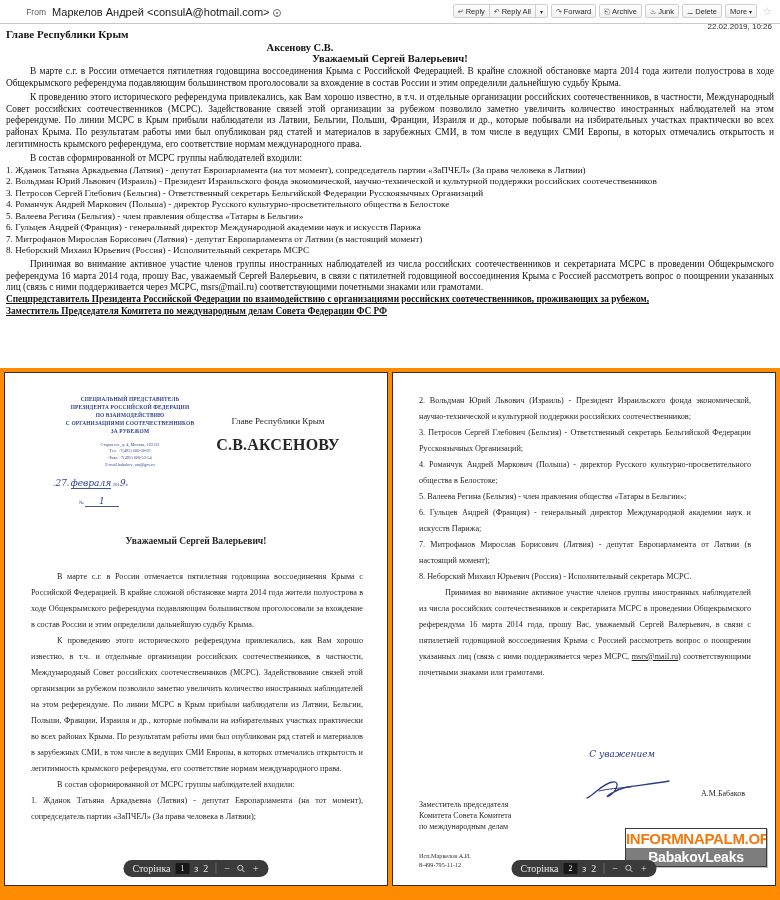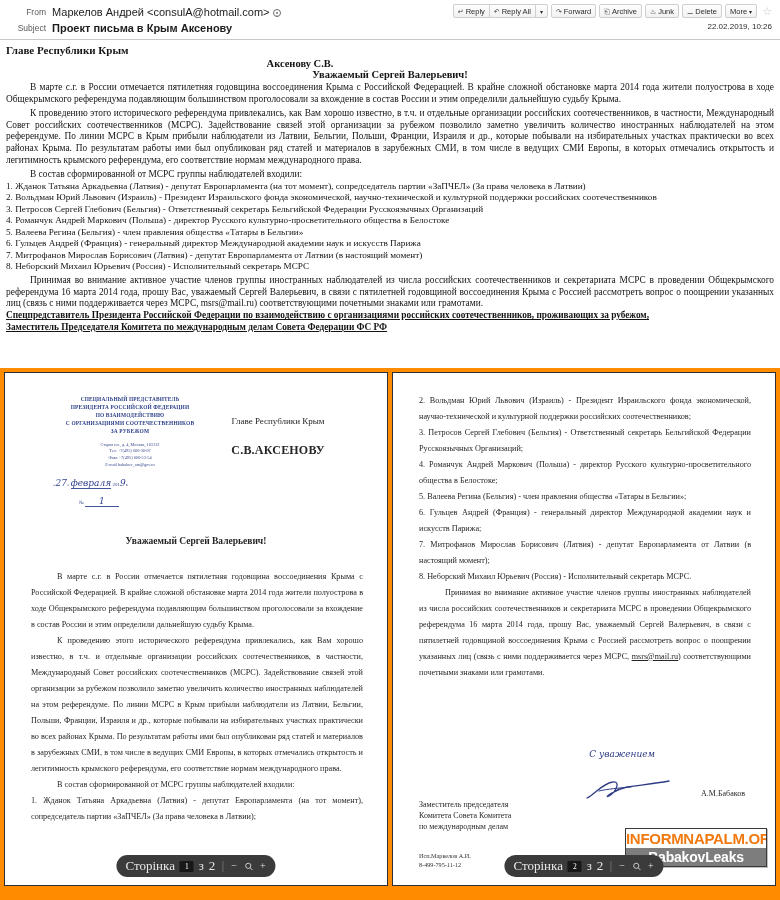--- a/index.html
+++ b/index.html
@@ -112,21 +112,21 @@
     text-align: left; padding-left: 8px; position: relative;
   }
   .handwrite {
     font-family: "DejaVu Serif", serif; font-style: italic;
     color: #2f3f8f; font-size: 9px;
   }
   .lh-underline { display: inline-block; border-bottom: 0.7px solid #44549b; }
 
   .addressee { position: absolute; right: 34px; top: 42px; text-align: center; width: 150px; }
   .addressee .a1 { font-size: 9px; line-height: 1.35; }
-  .addressee .a2 { font-size: 12px; font-weight: bold; letter-spacing: 0.2px; margin-top: 16px; }
+  .addressee .a2 { font-size: 16px; font-weight: bold; letter-spacing: 0.2px; margin-top: 9px; }
 
   .greeting { position: absolute; left: 0; right: 0; top: 163px; text-align: center; font-weight: bold; font-size: 9.5px; }
 
   .doc-text {
     position: absolute; left: 26px; right: 24px; top: 196px;
     font-size: 8.2px; line-height: 1.95; text-align: justify;
   }
   .doc-text p { margin: 0; text-indent: 26px; }
   .doc-text p.noind { text-indent: 0; }
 
@@ -172,21 +172,21 @@
   }
 
   
   .page-ctrl {
     position: absolute; bottom: 8px; left: 50%; transform: translateX(-50%);
     display: flex; align-items: center; gap: 5px;
     background: #3b3b3b; border-radius: 11px;
     padding: 3px 9px; color: #e8e8e8; font-size: 7.5px;
     white-space: nowrap;
   }
-  .pc-label { font-size: 13px; }
+  .pc-label { font-size: 10px; }
   .pc-num {
     background: #181818; border-radius: 1px;
     padding: 1px 5px; font-size: 7.5px; color: #fff;
   }
   .pc-sep { width: 1px; height: 11px; background: #6a6a6a; margin: 0 2px; }
   .pc-btn { font-size: 10px; line-height: 1; color: #e2e2e2; padding: 0 1px; }
   .pc-zoom svg { display: block; }
 </style>
 </head>
 <body>
@@ -195,24 +195,20 @@
 
   <div class="mail-header">
 
     <div class="hdr-row">
       <div class="hdr-label">From</div>
       <div class="hdr-value">Маркелов Андрей &lt;consulA@hotmail.com&gt;</div>
       <span class="contact-badge"></span>
     </div>
 
 
-    <div class="hdr-row">
-      <div class="hdr-label">Subject</div>
-      <div class="hdr-value bold">Проект письма в Крым Аксенову</div>
-    </div>
 
     <div class="toolbar">
       <div class="tb-group">
         <div class="tb-btn">
           <span class="tb-ico">↵</span>
           <span>Reply</span>
         </div>
         <div class="tb-btn">
           <span class="tb-ico">↶</span>
           <span>Reply All</span>

